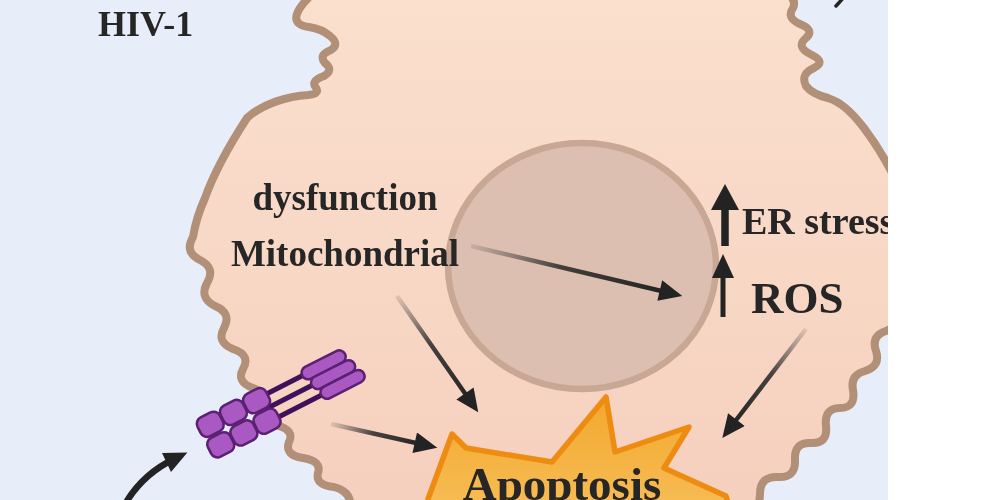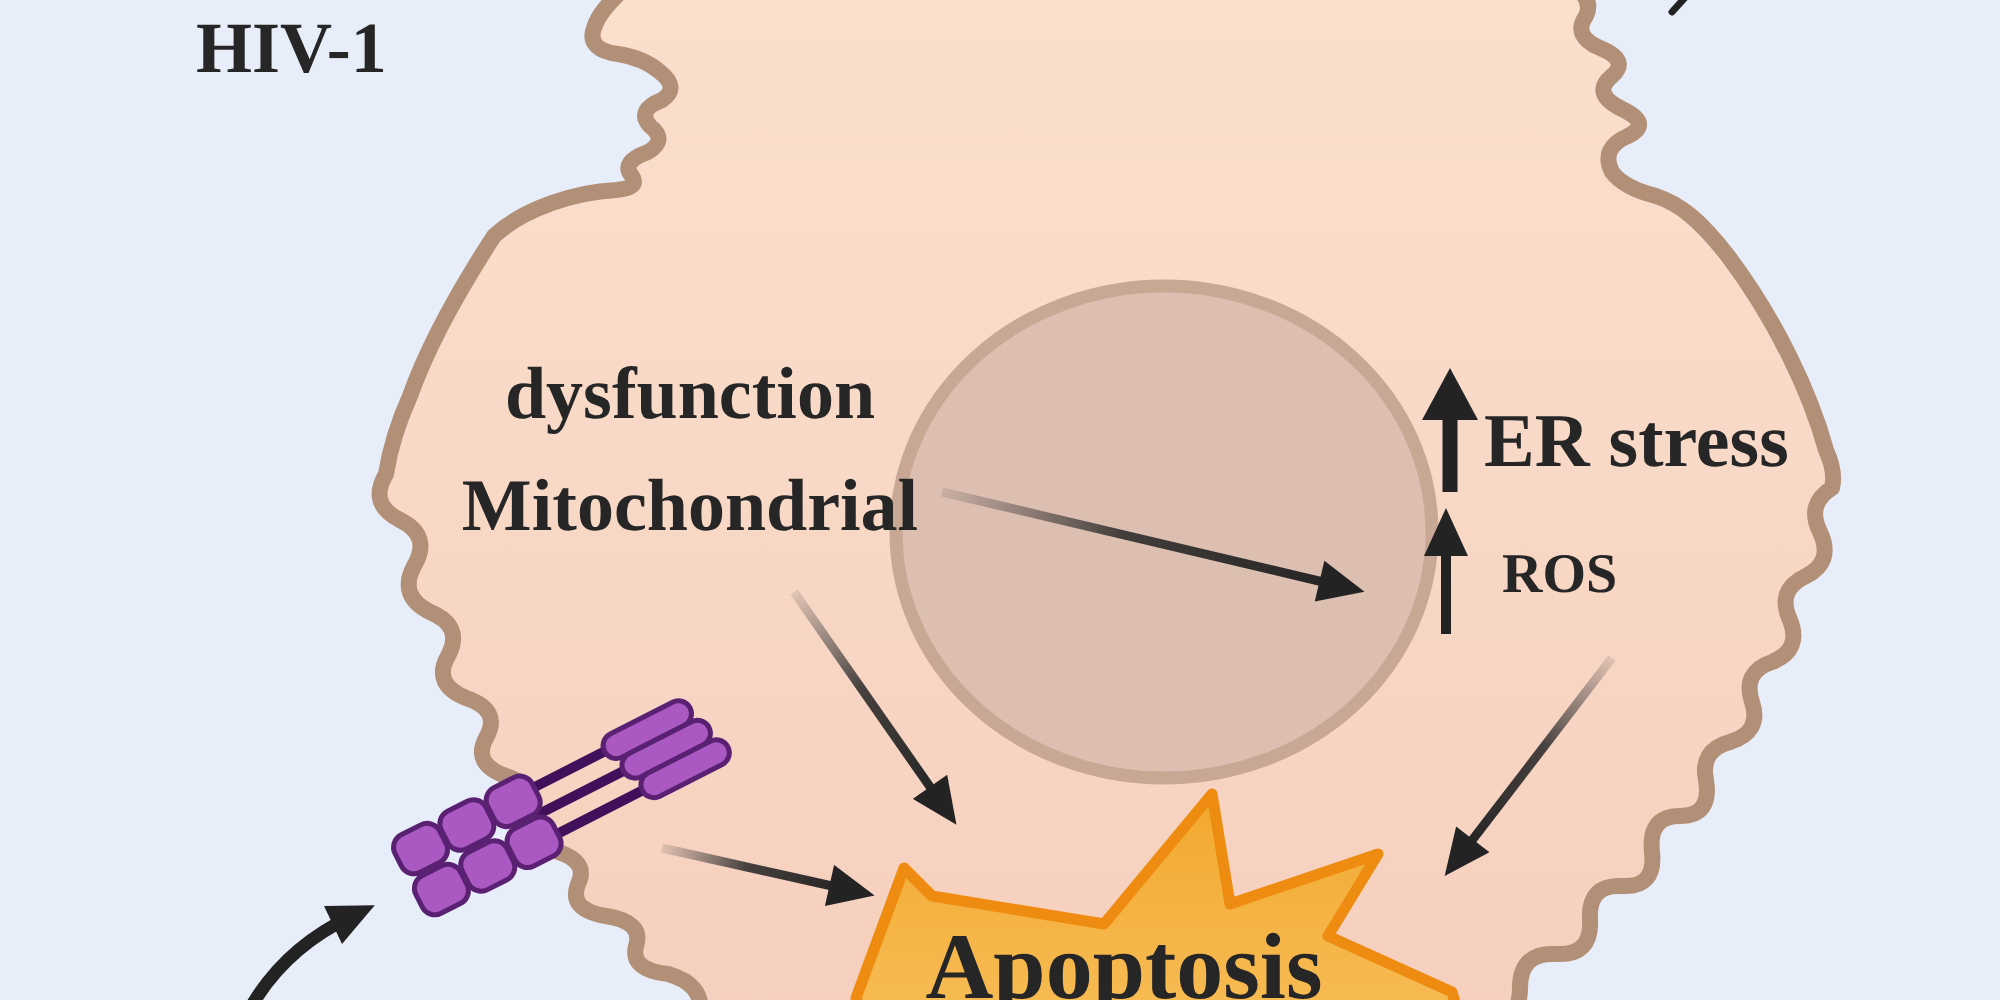--- a/index.html
+++ b/index.html
@@ -1,34 +1,34 @@
 <!DOCTYPE html>
 <html><head>
 <meta charset="utf-8">
 <style>
   html,body{margin:0;padding:0;}
   .stage{
     position:relative;
-    width:1000px;height:500px;
+    width:888px;height:500px;
     overflow:hidden;
     background:#e8eef9;
     font-family:"Liberation Serif","DejaVu Serif",serif;
   }
   .stage svg{position:absolute;left:0;top:0;}
   .lbl{
     position:absolute;
     color:#262626;
     font-weight:700;
     white-space:nowrap;
     user-select:none;
   }
   .lbl-hiv1{left:98px;top:3px;font-size:36px;}
   .lbl-mito{left:345px;top:170px;font-size:37px;line-height:56px;text-align:center;transform:translateX(-50%);}
   .lbl-er{left:742px;top:199px;font-size:38px;font-family:Liberation Serif, serif;}
-  .lbl-ros{left:751px;top:272px;font-size:28px;}
+  .lbl-ros{left:751px;top:272px;font-size:45px;}
   .lbl-apop{left:562px;top:457px;font-size:47px;transform:translateX(-50%);}
 </style>
 </head>
 <body>
 
 <div class="stage">
 
   <svg width="1000" height="500" viewBox="0 0 1000 500">
     <defs>
       <linearGradient id="cellg" x1="0" y1="0" x2="0" y2="1">

